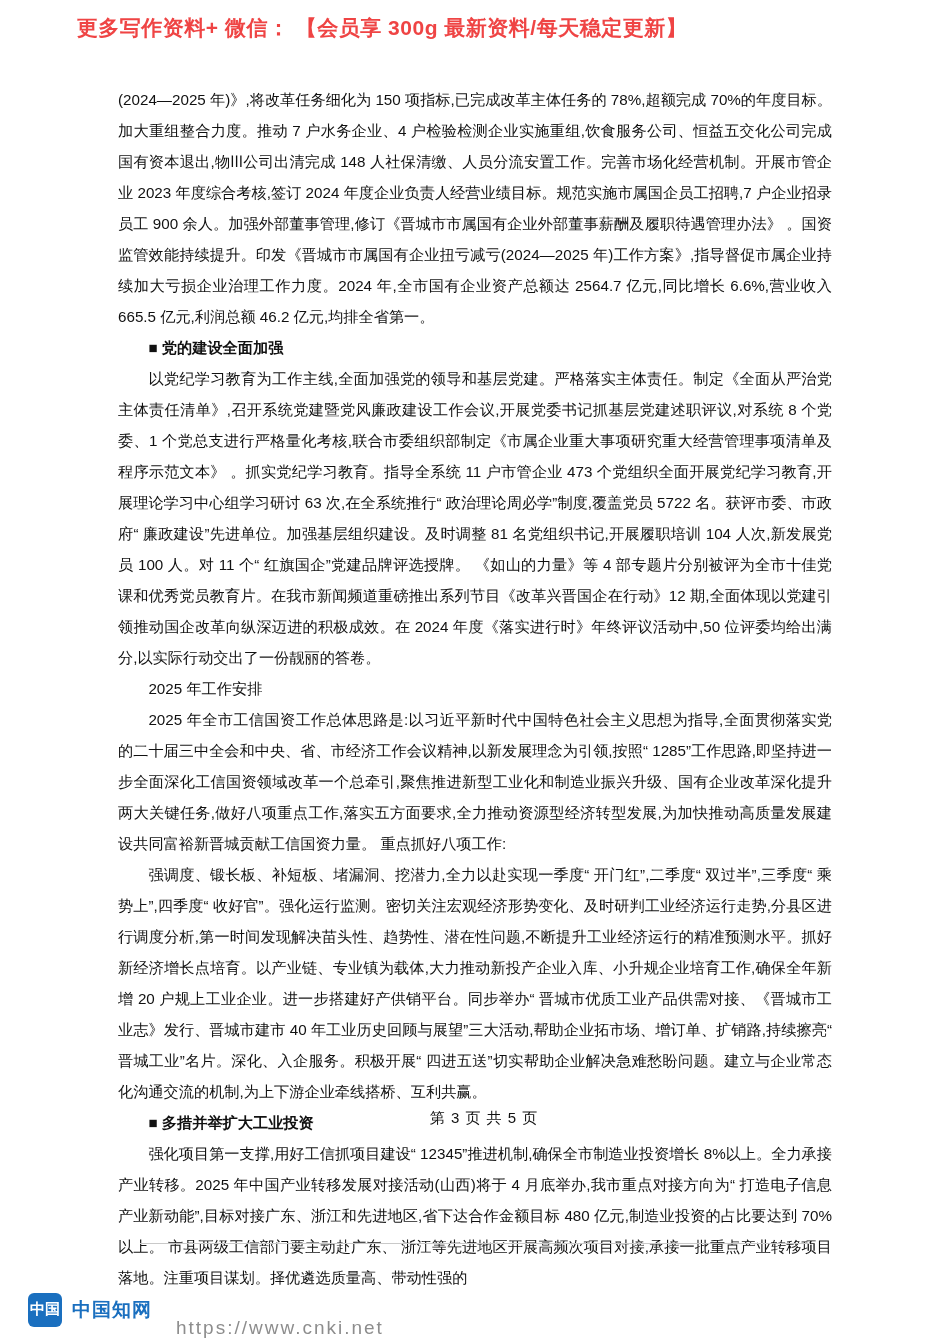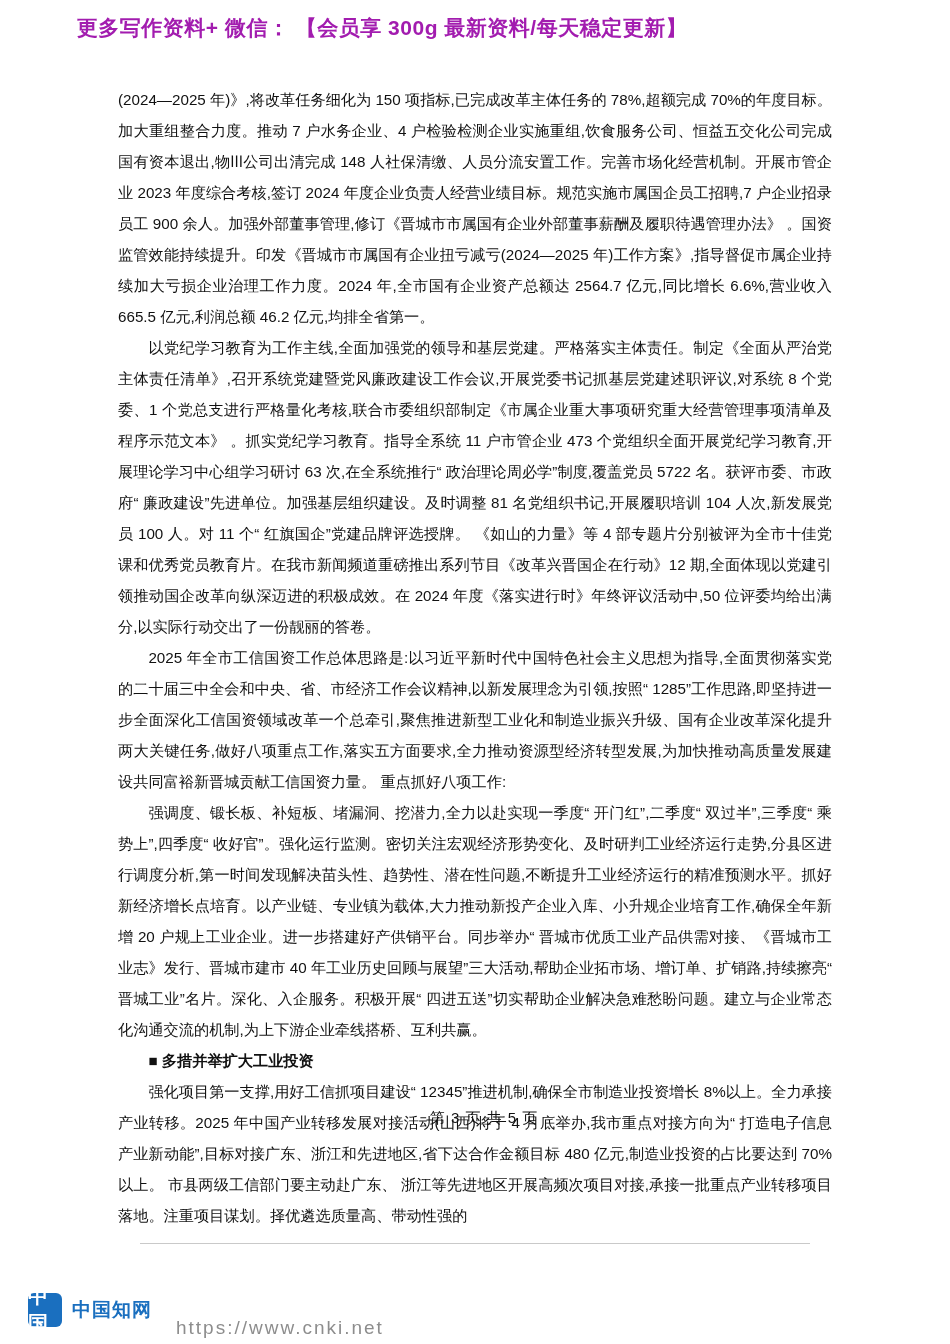--- a/index.html
+++ b/index.html
@@ -25,21 +25,21 @@
 
   
   .top-banner {
     position: absolute;
     top: 14px;
     left: 0;
     width: 764px;
     text-align: center;
     font-size: 21px;
     font-weight: bold;
-    color: #a21caf;
+    color: #ef4444;
     letter-spacing: 0.5px;
     white-space: nowrap;
   }
   .top-banner .seg {
     display: inline;
   }
 
   
   .doc-body {
     position: absolute;
@@ -94,21 +94,21 @@
     display: flex;
     align-items: center;
     gap: 10px;
   }
   .cnki-logo {
     width: 34px;
     height: 34px;
     border-radius: 6px;
     background: #1a6fbf;
     color: #ffffff;
-    font-size: 20px;
+    font-size: 15px;
     font-weight: bold;
     display: flex;
     align-items: center;
     justify-content: center;
     flex: none;
   }
   .cnki-name {
     font-size: 19px;
     color: #1a6fbf;
     font-weight: bold;
@@ -127,21 +127,23 @@
 
 <div class="page">
 
   <div class="top-banner">
     <span class="seg">更多写作资料+ 微信：</span>
     <span class="seg">【会员享 300g 最新资料/每天稳定更新】</span>
   </div>
 
   <div class="doc-body">
     <p class="indent2" style="text-indent:0">(2024—2025 年)》,将改革任务细化为 150 项指标,已完成改革主体任务的 78%,超额完成 70%的年度目标。加大重组整合力度。推动 7 户水务企业、4 户检验检测企业实施重组,饮食服务公司、恒益五交化公司完成国有资本退出,物ااا公司出清完成 148 人社保清缴、人员分流安置工作。完善市场化经营机制。开展市管企业 2023 年度综合考核,签订 2024 年度企业负责人经营业绩目标。规范实施市属国企员工招聘,7 户企业招录员工 900 余人。加强外部董事管理,修订《晋城市市属国有企业外部董事薪酬及履职待遇管理办法》 。国资监管效能持续提升。印发《晋城市市属国有企业扭亏减亏(2024—2025 年)工作方案》,指导督促市属企业持续加大亏损企业治理工作力度。2024 年,全市国有企业资产总额达 2564.7 亿元,同比增长 6.6%,营业收入 665.5 亿元,利润总额 46.2 亿元,均排全省第一。</p>
+    <p class="heading-para"><span>■</span> <span>党的建设全面加强</span></p>
     <p class="indent2">以党纪学习教育为工作主线,全面加强党的领导和基层党建。严格落实主体责任。制定《全面从严治党主体责任清单》,召开系统党建暨党风廉政建设工作会议,开展党委书记抓基层党建述职评议,对系统 8 个党委、1 个党总支进行严格量化考核,联合市委组织部制定《市属企业重大事项研究重大经营管理事项清单及程序示范文本》 。抓实党纪学习教育。指导全系统 11 户市管企业 473 个党组织全面开展党纪学习教育,开展理论学习中心组学习研讨 63 次,在全系统推行“ 政治理论周必学”制度,覆盖党员 5722 名。获评市委、市政府“ 廉政建设”先进单位。加强基层组织建设。及时调整 81 名党组织书记,开展履职培训 104 人次,新发展党员 100 人。对 11 个“ 红旗国企”党建品牌评选授牌。 《如山的力量》等 4 部专题片分别被评为全市十佳党课和优秀党员教育片。在我市新闻频道重磅推出系列节目《改革兴晋国企在行动》12 期,全面体现以党建引领推动国企改革向纵深迈进的积极成效。在 2024 年度《落实进行时》年终评议活动中,50 位评委均给出满分,以实际行动交出了一份靓丽的答卷。</p>
+    <p class="indent2">2025 年工作安排</p>
     <p class="indent2">2025 年全市工信国资工作总体思路是:以习近平新时代中国特色社会主义思想为指导,全面贯彻落实党的二十届三中全会和中央、省、市经济工作会议精神,以新发展理念为引领,按照“ 1285”工作思路,即坚持进一步全面深化工信国资领域改革一个总牵引,聚焦推进新型工业化和制造业振兴升级、国有企业改革深化提升两大关键任务,做好八项重点工作,落实五方面要求,全力推动资源型经济转型发展,为加快推动高质量发展建设共同富裕新晋城贡献工信国资力量。 重点抓好八项工作:</p>
     <p class="indent2">强调度、锻长板、补短板、堵漏洞、挖潜力,全力以赴实现一季度“ 开门红”,二季度“ 双过半”,三季度“ 乘势上”,四季度“ 收好官”。强化运行监测。密切关注宏观经济形势变化、及时研判工业经济运行走势,分县区进行调度分析,第一时间发现解决苗头性、趋势性、潜在性问题,不断提升工业经济运行的精准预测水平。抓好新经济增长点培育。以产业链、专业镇为载体,大力推动新投产企业入库、小升规企业培育工作,确保全年新增 20 户规上工业企业。进一步搭建好产供销平台。同步举办“ 晋城市优质工业产品供需对接、《晋城市工业志》发行、晋城市建市 40 年工业历史回顾与展望”三大活动,帮助企业拓市场、增订单、扩销路,持续擦亮“ 晋城工业”名片。深化、入企服务。积极开展“ 四进五送”切实帮助企业解决急难愁盼问题。建立与企业常态化沟通交流的机制,为上下游企业牵线搭桥、互利共赢。</p>
     <p class="heading-para"><span>■</span> <span>多措并举扩大工业投资</span></p>
     <p class="indent2">强化项目第一支撑,用好工信抓项目建设“ 12345”推进机制,确保全市制造业投资增长 8%以上。全力承接产业转移。2025 年中国产业转移发展对接活动(山西)将于 4 月底举办,我市重点对接方向为“ 打造电子信息产业新动能”,目标对接广东、浙江和先进地区,省下达合作金额目标 480 亿元,制造业投资的占比要达到 70%以上。 市县两级工信部门要主动赴广东、 浙江等先进地区开展高频次项目对接,承接一批重点产业转移项目落地。注重项目谋划。择优遴选质量高、带动性强的</p>
   </div>
 
   <div class="page-number">第 3 页  共 5 页</div>
 
   <div class="bottom-rule"></div>
 

